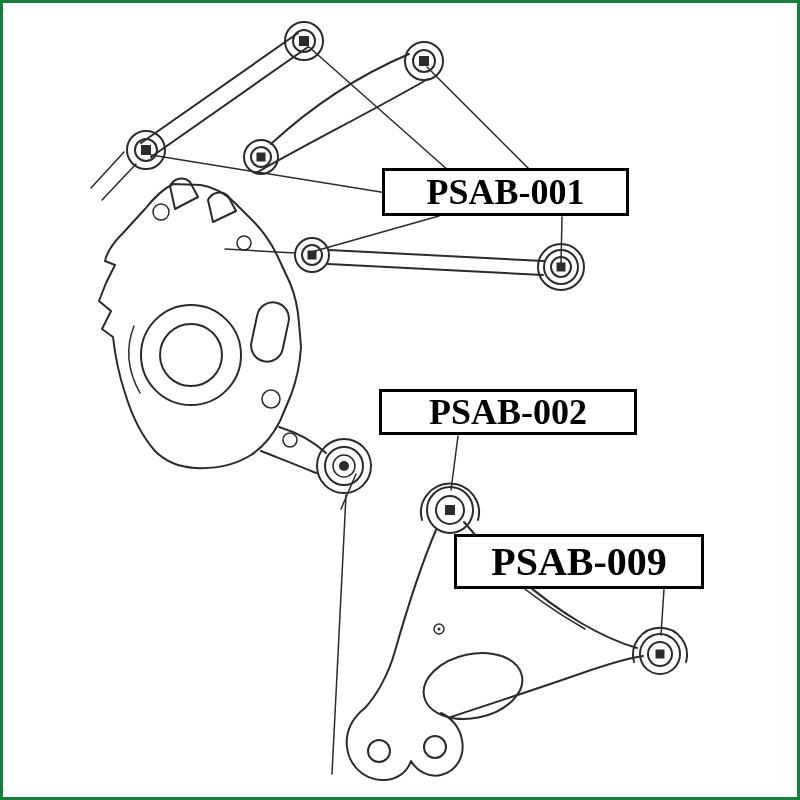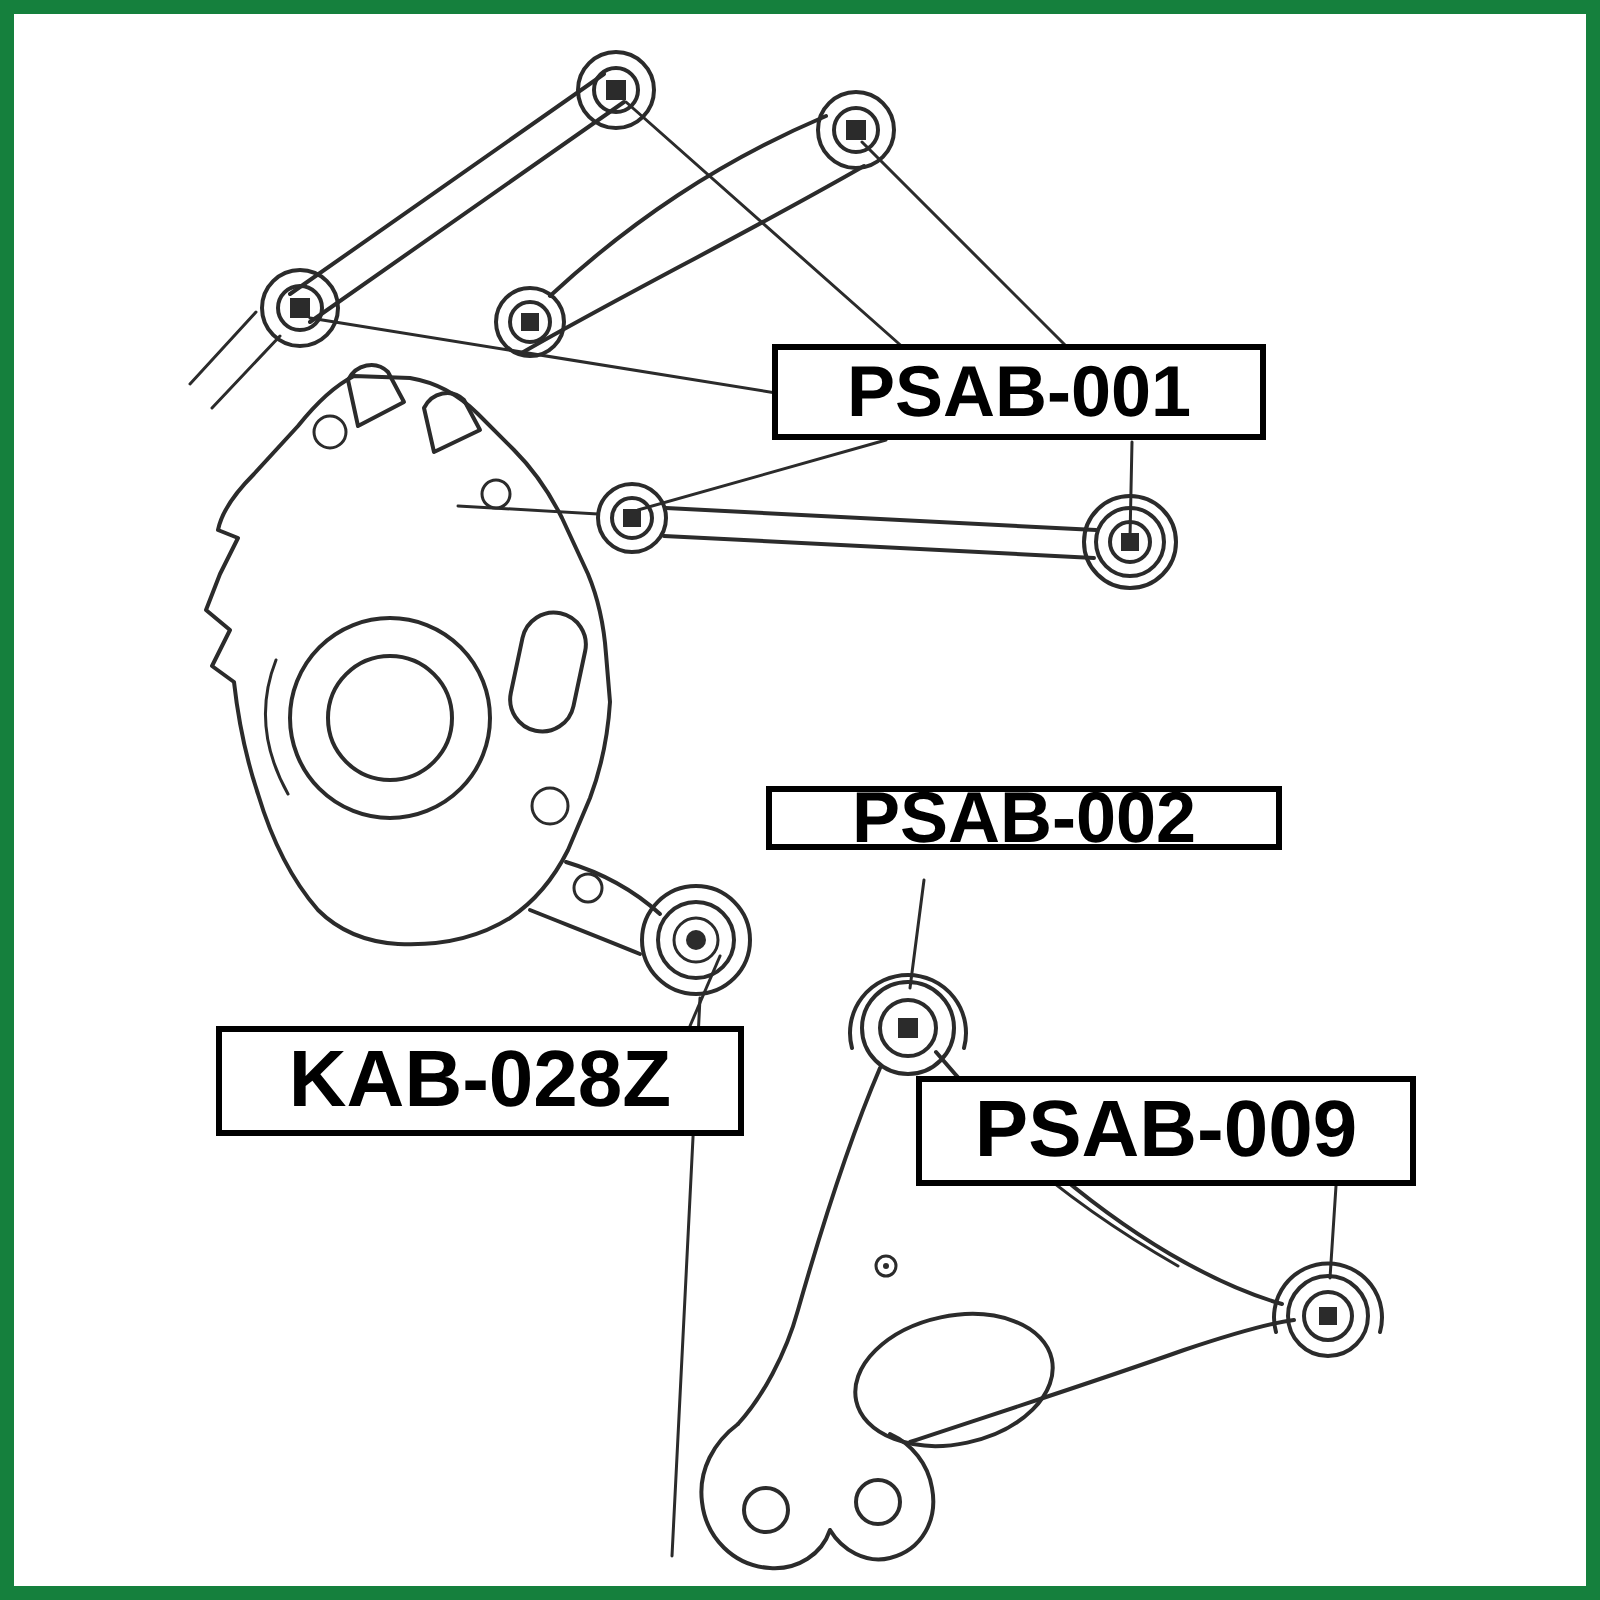--- a/index.html
+++ b/index.html
@@ -4,22 +4,22 @@
 <style>
   :root{
     --line-color:#2b2b2b;
     --label-border:#000000;
     --label-text:#000000;
     --bg:#ffffff;
   }
   html,body{margin:0;padding:0;background:var(--bg);}
   #stage{
     position:relative;width:800px;height:800px;background:var(--bg);
-    border:7px solid #15803d;box-sizing:border-box;overflow:hidden;
-    font-family:Liberation Sans, sans-serif;
+    border:3px solid #15803d;box-sizing:border-box;overflow:hidden;
+    font-family:Liberation Serif, serif;
   }
   #stage svg{position:absolute;left:0;top:0;color:var(--line-color);}
   .ln{fill:none;stroke:currentColor;stroke-width:2;stroke-linecap:round;stroke-linejoin:round;}
   .thin{fill:none;stroke:currentColor;stroke-width:1.5;stroke-linecap:round;}
   .solid{fill:currentColor;stroke:none;}
   .plabel{
     position:absolute;display:flex;align-items:center;justify-content:center;
     background:#ffffff;border:3px solid var(--label-border);box-sizing:border-box;
     color:var(--label-text);font-weight:bold;letter-spacing:0px;z-index:2;
   }
@@ -132,25 +132,22 @@
       <path class="thin" d="M 455 433 L 448 487"></path>
       <path class="thin" d="M 661 586 L 658 632"></path>
       <path class="thin" d="M 353 471 L 338 506"></path>
     </g>
   </svg>
 
   <div class="plabel" style="left:379px;top:165px;width:247px;height:48px;font-size:36px">
     <span>PSAB-001</span>
   </div>
 
-  <div class="plabel" style="left:376px;top:386px;width:258px;height:32px;font-size:36px">
+  <div class="plabel" style="left:376px;top:386px;width:258px;height:46px;font-size:36px">
     <span>PSAB-002</span>
   </div>
 
   <div class="plabel" style="left:451px;top:531px;width:250px;height:55px;font-size:40px">
     <span>PSAB-009</span>
   </div>
 
-  <div class="plabel" style="left:101px;top:506px;width:264px;height:55px;font-size:40px">
-    <span>KAB-028Z</span>
-  </div>
 
 </div>
 
 </body></html>

